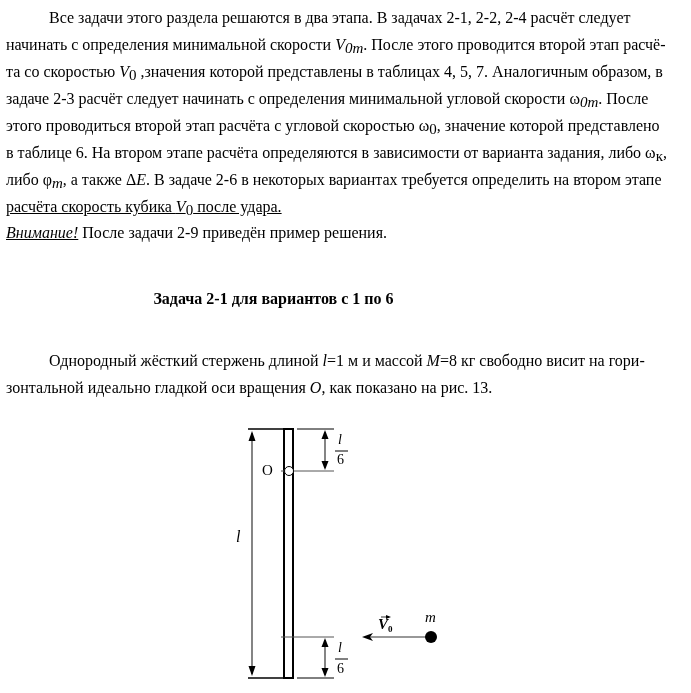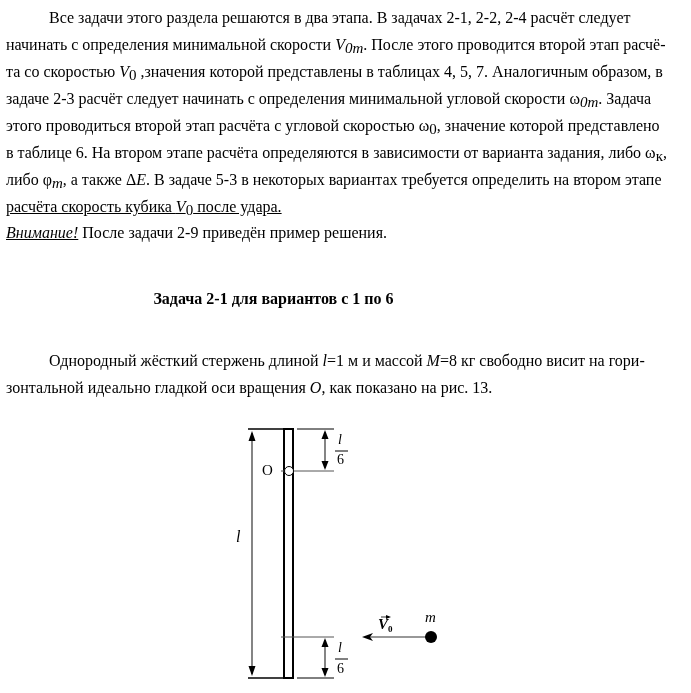--- a/index.html
+++ b/index.html
@@ -43,30 +43,30 @@
 <div class="line indent" style="top:8px;">
   <span>Все задачи этого раздела решаются в два этапа. В задачах 2-1, 2-2, 2-4 расчёт следует</span>
 </div>
 <div class="line" style="top:35px;">
   <span>начинать с определения минимальной скорости </span><i>V</i><sub><i>0m</i></sub><span>. После этого проводится второй этап расчё-</span>
 </div>
 <div class="line" style="top:62px;">
   <span>та со скоростью </span><i>V</i><sub>0</sub><span> ,значения которой представлены в таблицах 4, 5, 7. Аналогичным образом, в</span>
 </div>
 <div class="line" style="top:89px;">
-  <span>задаче 2-3 расчёт следует начинать с определения минимальной угловой скорости ω</span><sub><i>0m</i></sub><span>. Задача</span>
+  <span>задаче 2-3 расчёт следует начинать с определения минимальной угловой скорости ω</span><sub><i>0m</i></sub><span>. После</span>
 </div>
 <div class="line" style="top:116px;">
   <span>этого проводиться второй этап расчёта с угловой скоростью ω</span><sub>0</sub><span>, значение которой представлено</span>
 </div>
 <div class="line" style="top:143px;">
   <span>в таблице 6. На втором этапе расчёта определяются в зависимости от варианта задания, либо ω</span><sub>к</sub><span>,</span>
 </div>
 <div class="line" style="top:170px;">
-  <span>либо φ</span><sub><i>m</i></sub><span>, а также Δ</span><i>E</i><span>. В задаче 5-3 в некоторых вариантах требуется определить на втором этапе</span>
+  <span>либо φ</span><sub><i>m</i></sub><span>, а также Δ</span><i>E</i><span>. В задаче 2-6 в некоторых вариантах требуется определить на втором этапе</span>
 </div>
 <div class="line" style="top:197px;text-decoration:underline;">
   <span>расчёта скорость кубика </span><i>V</i><sub>0</sub><span> после удара.</span>
 </div>
 <div class="line" style="top:223px;">
   <span class="underline">Внимание!</span><span> После задачи 2-9 приведён пример решения.</span>
 </div>
 
 <div class="heading">Задача 2-1 для вариантов с 1 по 6</div>
 

